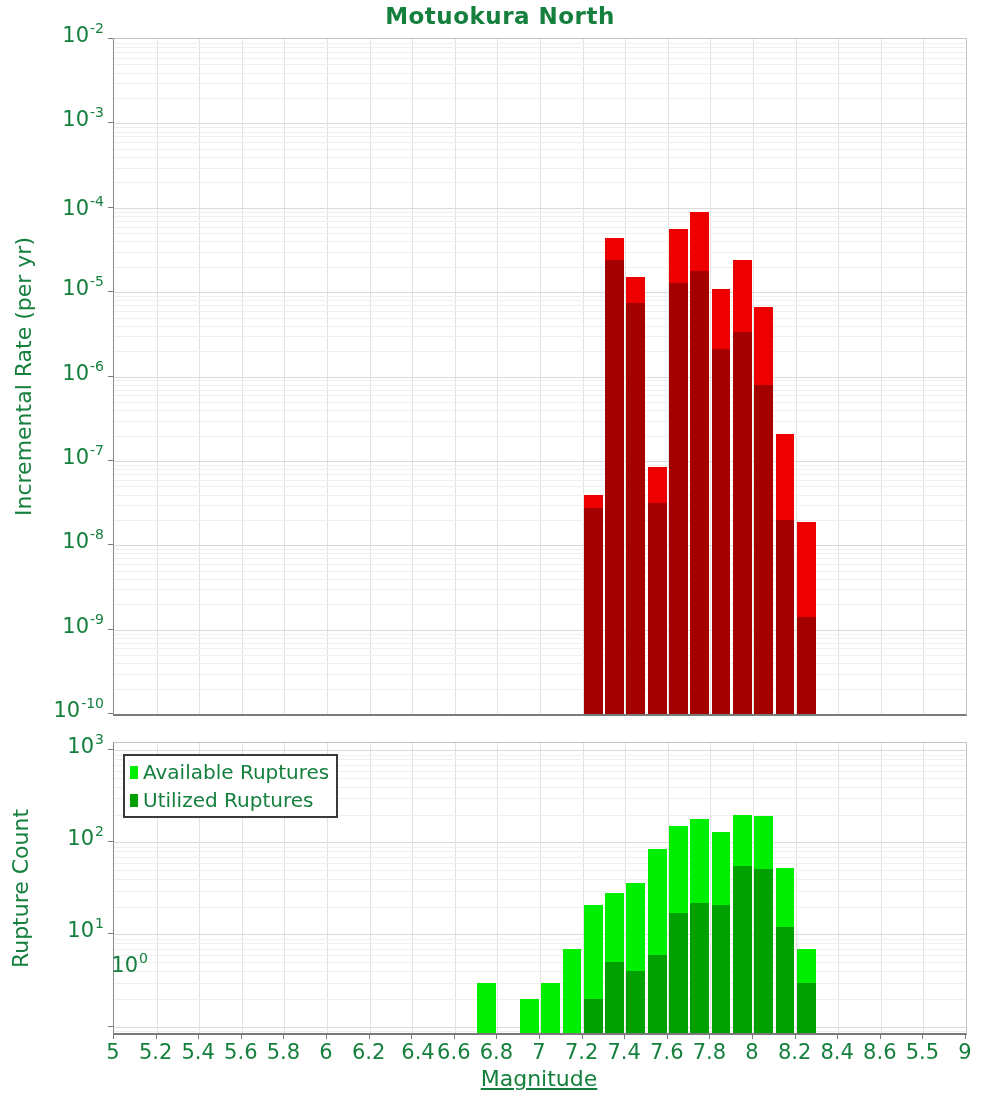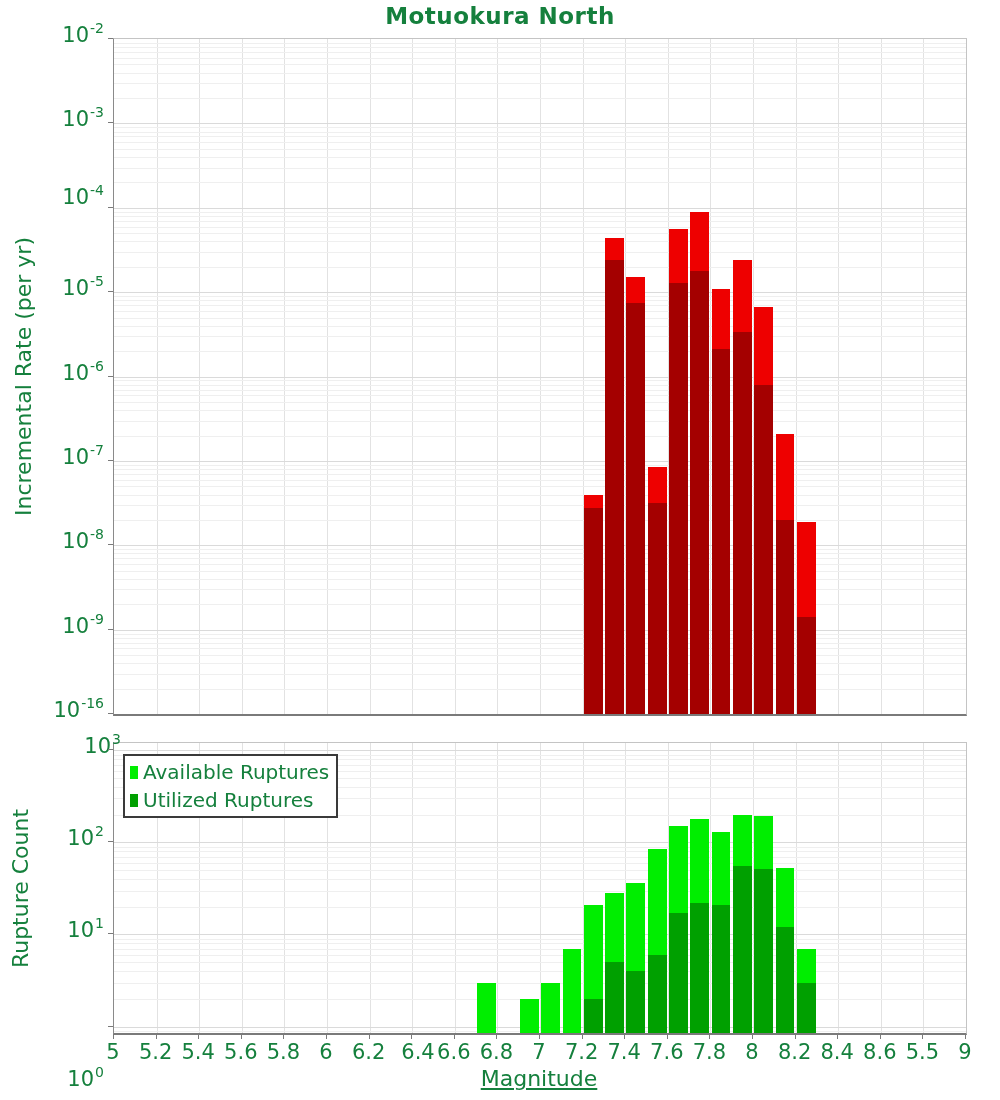--- a/index.html
+++ b/index.html
@@ -232,41 +232,41 @@
           <span class="legend-label">Utilized Ruptures</span>
         </div>
       </div>
     </div>
 
   <div id="decor">
       <div class="ylab" style="top: 25px;">10<span class="sup">-2</span></div>
       <div class="tickmark" style="left: 108px; top: 38px; width: 5px; height: 1px;"></div>
       <div class="ylab" style="top: 109.4px;">10<span class="sup">-3</span></div>
       <div class="tickmark" style="left: 108px; top: 122.4px; width: 5px; height: 1px;"></div>
-      <div class="ylab" style="top: 187px;">10<span class="sup">-4</span></div>
+      <div class="ylab" style="top: 198px;">10<span class="sup">-4</span></div>
       <div class="tickmark" style="left: 108px; top: 206.7px; width: 5px; height: 1px;"></div>
       <div class="ylab" style="top: 278.1px;">10<span class="sup">-5</span></div>
       <div class="tickmark" style="left: 108px; top: 291.1px; width: 5px; height: 1px;"></div>
       <div class="ylab" style="top: 362.5px;">10<span class="sup">-6</span></div>
       <div class="tickmark" style="left: 108px; top: 375.5px; width: 5px; height: 1px;"></div>
       <div class="ylab" style="top: 446.9px;">10<span class="sup">-7</span></div>
       <div class="tickmark" style="left: 108px; top: 459.9px; width: 5px; height: 1px;"></div>
       <div class="ylab" style="top: 531.3px;">10<span class="sup">-8</span></div>
       <div class="tickmark" style="left: 108px; top: 544.3px; width: 5px; height: 1px;"></div>
       <div class="ylab" style="top: 615.6px;">10<span class="sup">-9</span></div>
       <div class="tickmark" style="left: 108px; top: 628.6px; width: 5px; height: 1px;"></div>
-      <div class="ylab" style="top: 700px;">10<span class="sup">-16</span></div>
+      <div class="ylab" style="top: 700px;">10<span class="sup">-10</span></div>
       <div class="tickmark" style="left: 108px; top: 713px; width: 5px; height: 1px;"></div>
-      <div class="ylab" style="top: 736.3px; margin-left: 17px;">10<span class="sup">3</span></div>
+      <div class="ylab" style="top: 736.3px;">10<span class="sup">3</span></div>
       <div class="tickmark" style="left: 108px; top: 749.3px; width: 5px; height: 1px;"></div>
       <div class="ylab" style="top: 828.4px;">10<span class="sup">2</span></div>
       <div class="tickmark" style="left: 108px; top: 841.4px; width: 5px; height: 1px;"></div>
       <div class="ylab" style="top: 920.4px;">10<span class="sup">1</span></div>
       <div class="tickmark" style="left: 108px; top: 933.4px; width: 5px; height: 1px;"></div>
-      <div class="ylab" style="top: 1069px;">10<span class="sup">0</span></div>
+      <div class="ylab" style="top: 955px; padding-left: 44px;">10<span class="sup">0</span></div>
       <div class="tickmark" style="left: 108px; top: 1025.5px; width: 5px; height: 1px;"></div>
       <div class="xlab" style="left: 113px; top: 1040px;">5</div>
       <div class="tickmark" style="left: 113px; top: 1034px; width: 1px; height: 5px;"></div>
       <div class="xlab" style="left: 155.6px; top: 1040px;">5.2</div>
       <div class="tickmark" style="left: 155.6px; top: 1034px; width: 1px; height: 5px;"></div>
       <div class="xlab" style="left: 198.2px; top: 1040px;">5.4</div>
       <div class="tickmark" style="left: 198.2px; top: 1034px; width: 1px; height: 5px;"></div>
       <div class="xlab" style="left: 240.8px; top: 1040px;">5.6</div>
       <div class="tickmark" style="left: 240.8px; top: 1034px; width: 1px; height: 5px;"></div>
       <div class="xlab" style="left: 283.4px; top: 1040px;">5.8</div>

